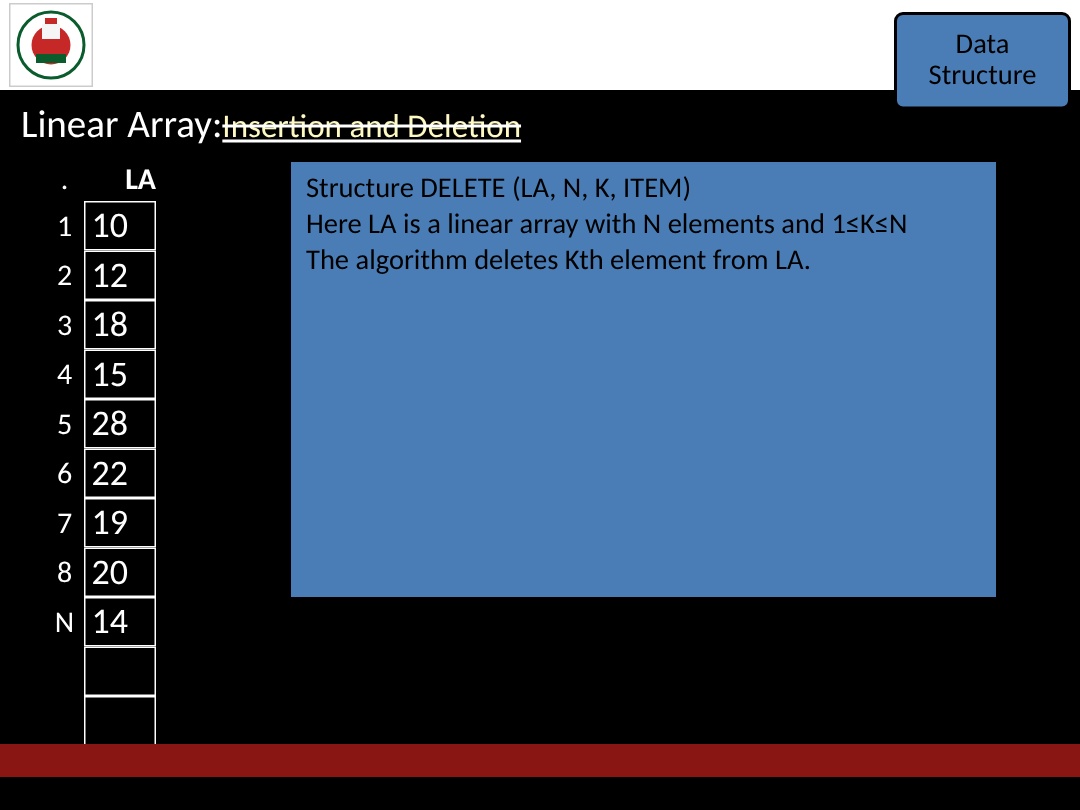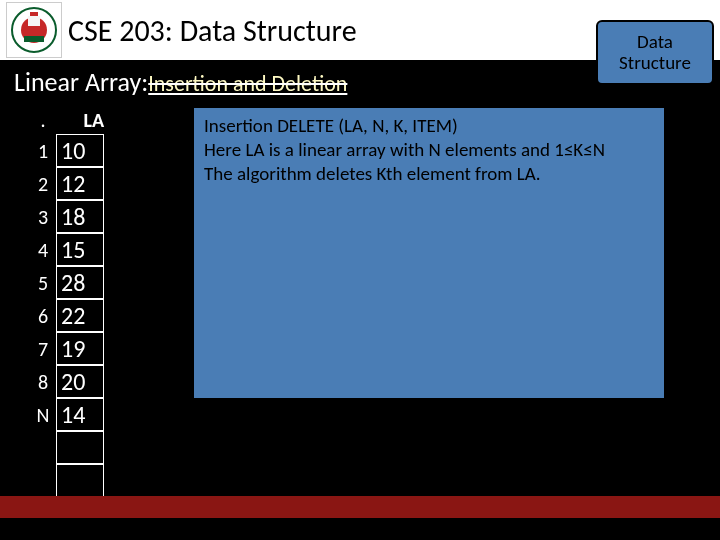--- a/index.html
+++ b/index.html
@@ -31,21 +31,21 @@
   }
   .logo svg { width: 48px; height: 48px; }
   .course-title {
     font-size: 30px;
     color: #000;
     font-weight: 400;
   }
   .badge {
     position: absolute;
     right: 6px;
-    top: 20px;
+    top: 8px;
     width: 118px;
     height: 65px;
     background: #4a7db5;
     border: 2px solid #000;
     border-radius: 6px;
     display: flex;
     align-items: center;
     justify-content: center;
     text-align: center;
     font-size: 19px;
@@ -146,21 +146,20 @@
 <div class="header">
   <div class="logo">
     <svg viewBox="0 0 48 48">
       <circle cx="24" cy="24" r="22" fill="#fff" stroke="#0a5c2c" stroke-width="2"></circle>
       <circle cx="24" cy="24" r="13" fill="#c62828"></circle>
       <rect x="18" y="10" width="12" height="10" fill="#f5f5f5"></rect>
       <rect x="20" y="6" width="8" height="4" fill="#c62828"></rect>
       <rect x="14" y="30" width="20" height="6" fill="#0a5c2c"></rect>
     </svg>
   </div>
-  <div class="course-title">CSE 203: Data Structure</div>
   <div class="badge">Data Structure</div>
 </div>
 
 <div class="subheader">
   <div class="subheader-label">Linear Array:</div>
   <div class="subheader-topic">Insertion and Deletion</div>
 </div>
 
 <div class="content">
 
@@ -210,21 +209,21 @@
       <div class="val-cell"></div>
     </div>
     <div class="array-row empty">
       <div class="idx-cell"></div>
       <div class="val-cell"></div>
     </div>
   </div>
 
   <div class="algo-box">
     <div class="intro">
-      <div>Insertion DELETE (LA, N, K, ITEM)</div>
+      <div>Structure DELETE (LA, N, K, ITEM)</div>
       <div>Here LA is a linear array with N elements and 1≤K≤N</div>
       <div>The algorithm deletes Kth element from LA.</div>
     </div>
   </div>
 
 </div>
 
 <div class="footer-bar"></div>
 
 </body></html>

